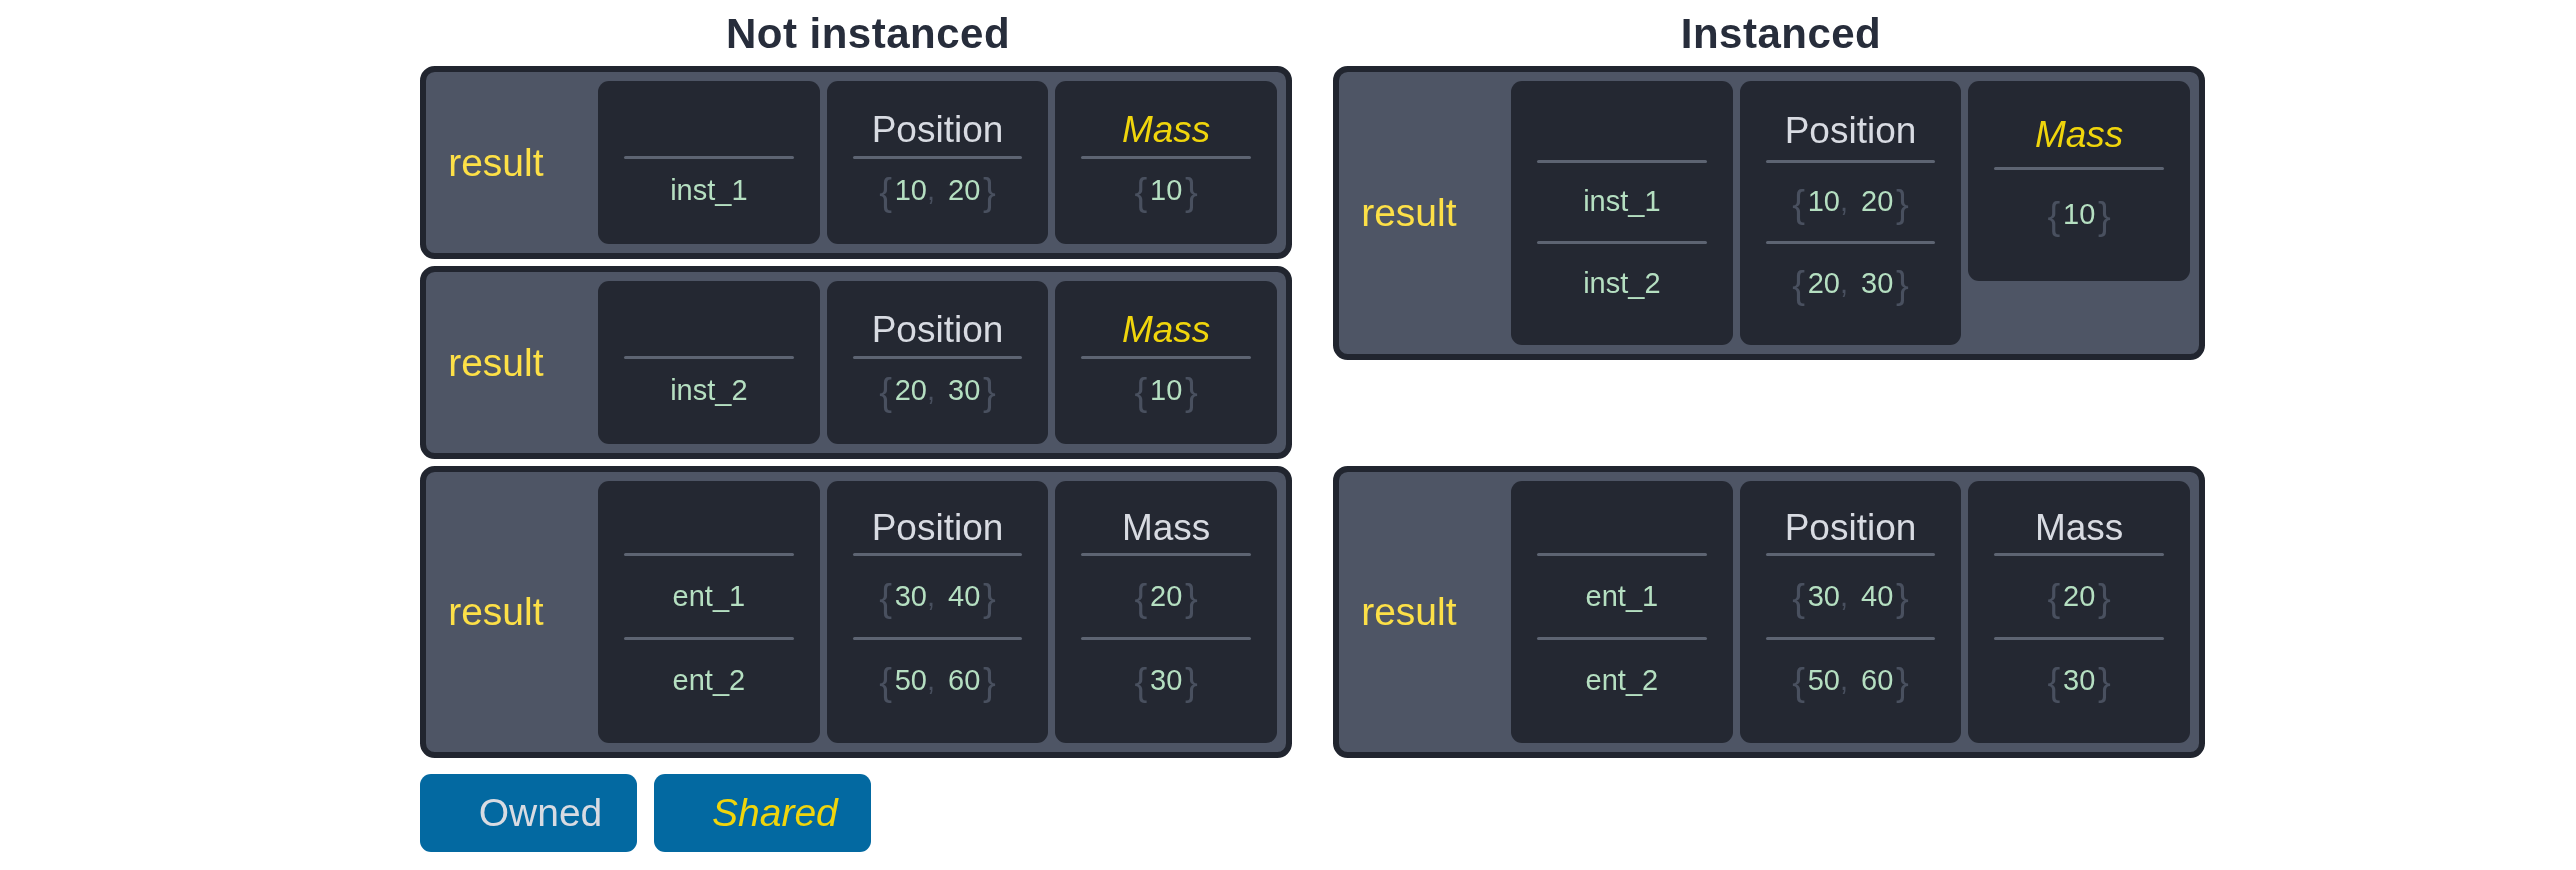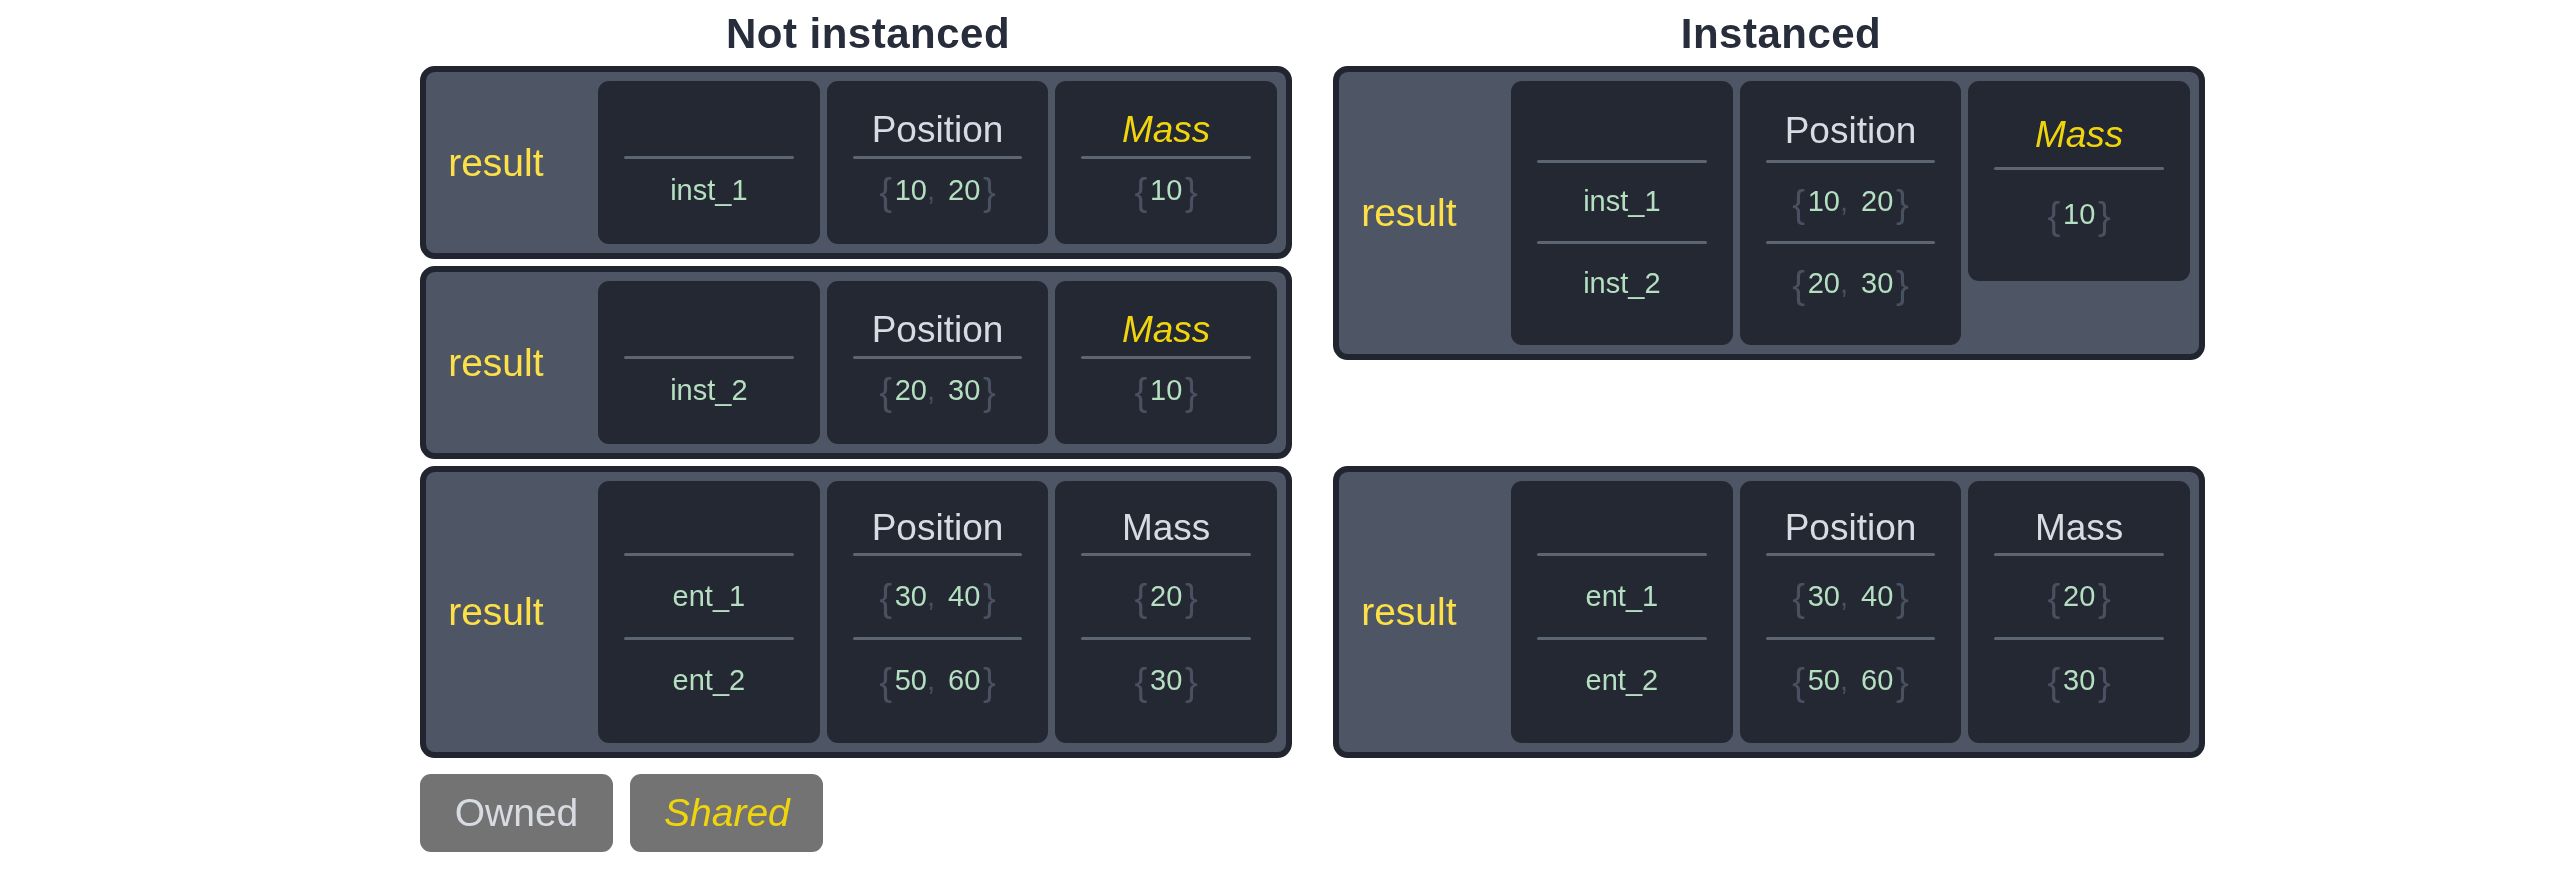--- a/index.html
+++ b/index.html
@@ -53,23 +53,23 @@
   .shared{color:#f0d50c;font-style:italic;}
   .brace{
     color:#49505f;font-size:1.32em;line-height:0;font-weight:400;
     position:relative;top:1.8px;
   }
   .brace.open{margin-right:2.8px;}
   .brace.close{margin-left:2.8px;}
   .sep{color:#49505f;margin-right:13px;}
   .legend{position:absolute;left:0;top:774px;display:flex;gap:17.4px;}
   .chip{
-    width:193px;height:78px;background:#737373;border-radius:11px;
+    width:193px;height:78px;background:#0369a1;border-radius:11px;
     display:flex;align-items:center;justify-content:center;
-    font-size:39px;color:#d8dbe2;
+    font-size:39px;color:#d8dbe2;padding-left:24px;
   }
 </style>
 </head>
 <body>
 
 <div class="col" id="col-left">
   <div class="col-title">Not instanced</div>
 
   <div class="box box--one" style="top:66px">
     <div class="result">result</div>

